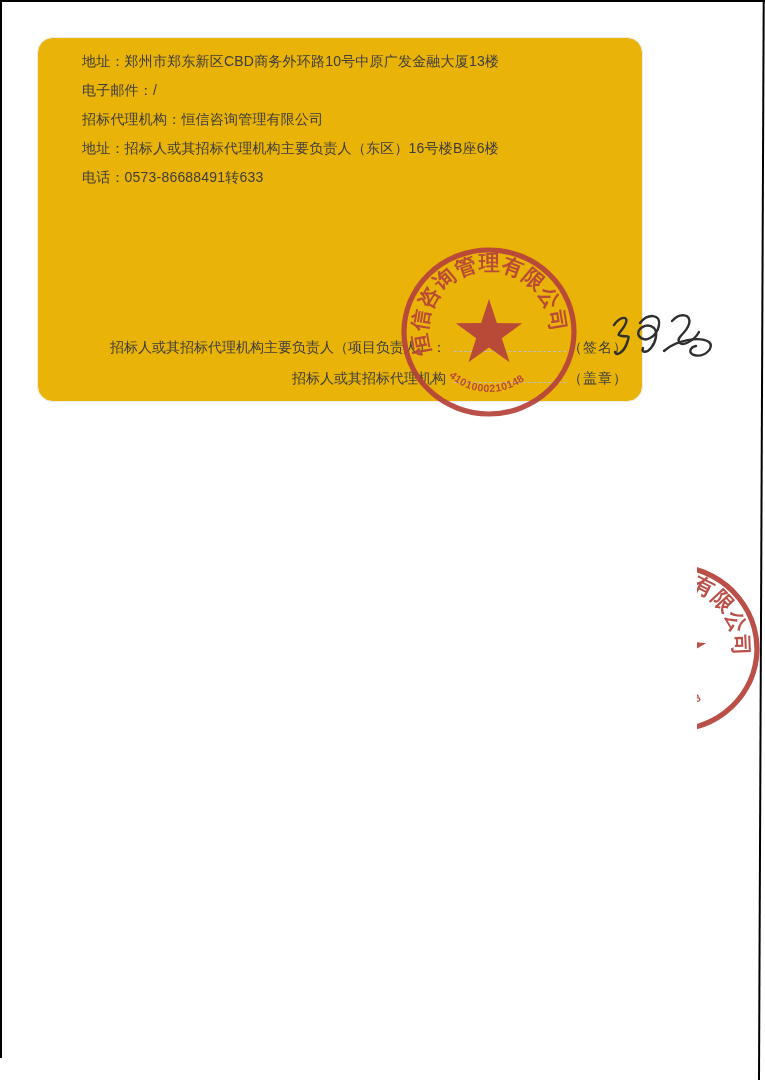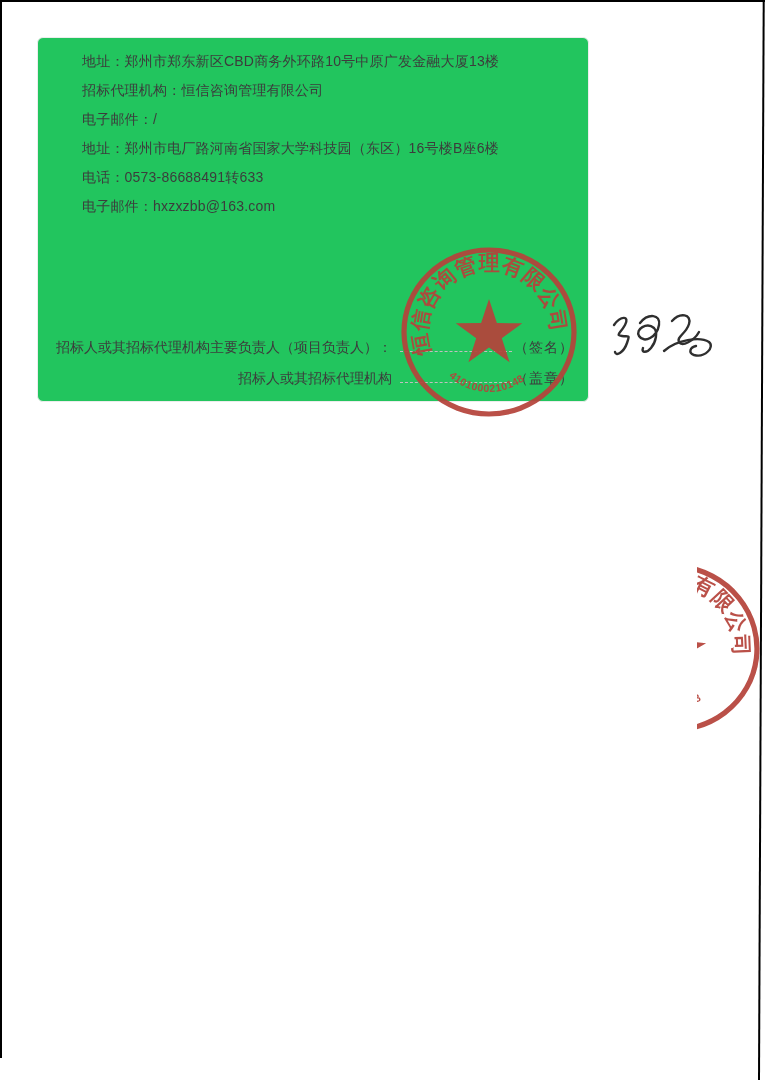--- a/index.html
+++ b/index.html
@@ -9,22 +9,22 @@
     font-family:"Liberation Sans","DejaVu Sans",sans-serif;
     color:#3c3c3c;
   }
   
   .edge-top{position:absolute;left:0;top:0;width:765px;height:2px;background:#000;}
   .edge-left{position:absolute;left:0;top:0;width:2px;height:1058px;background:#000;}
   .edge-right{position:absolute;left:758px;top:0;width:2px;height:1080px;background:#000;
               transform:rotate(0.25deg);transform-origin:bottom center;}
   
   .page-card{
-    position:absolute;left:37px;top:37px;width:552px;height:365px;
-    background:#22c55e;border:1px solid #ececec;border-radius:6px;
+    position:absolute;left:37px;top:37px;width:606px;height:365px;
+    background:#eab308;border:1px solid #ececec;border-radius:16px;
     box-sizing:border-box;padding:9px 15px 0 44px;
   }
   .contact-line{
     font-size:14px;line-height:29px;height:29px;white-space:nowrap;
     color:#3c3c3c;letter-spacing:0.2px;
   }
   
   .sig-block{position:absolute;right:14px;top:299px;text-align:right;}
   .sig-row{display:flex;justify-content:flex-end;align-items:baseline;
            font-size:14px;line-height:20px;margin-bottom:11px;white-space:nowrap;}
@@ -45,25 +45,24 @@
 <body>
 
 <div class="canvas">
 
   <div class="edge-top"></div>
   <div class="edge-left"></div>
   <div class="edge-right"></div>
 
   <div class="page-card">
     <div class="contact-line">地址：郑州市郑东新区CBD商务外环路10号中原广发金融大厦13楼</div>
+    <div class="contact-line">电子邮件：/</div>
     <div class="contact-line">招标代理机构：恒信咨询管理有限公司</div>
-    <div class="contact-line">电子邮件：/</div>
-    <div class="contact-line">地址：郑州市电厂路河南省国家大学科技园（东区）16号楼B座6楼</div>
+    <div class="contact-line">地址：招标人或其招标代理机构主要负责人（东区）16号楼B座6楼</div>
     <div class="contact-line">电话：0573-86688491转633</div>
-    <div class="contact-line">电子邮件：hxzxzbb@163.com</div>
 
     <div class="sig-block">
       <div class="sig-row">
         <span>招标人或其招标代理机构主要负责人（项目负责人）：</span>
           <span class="sig-underline"></span>
           <span class="sig-suffix">（签名）</span>
       </div>
       <div class="sig-row">
         <span>招标人或其招标代理机构</span>
           <span class="sig-underline"></span>

